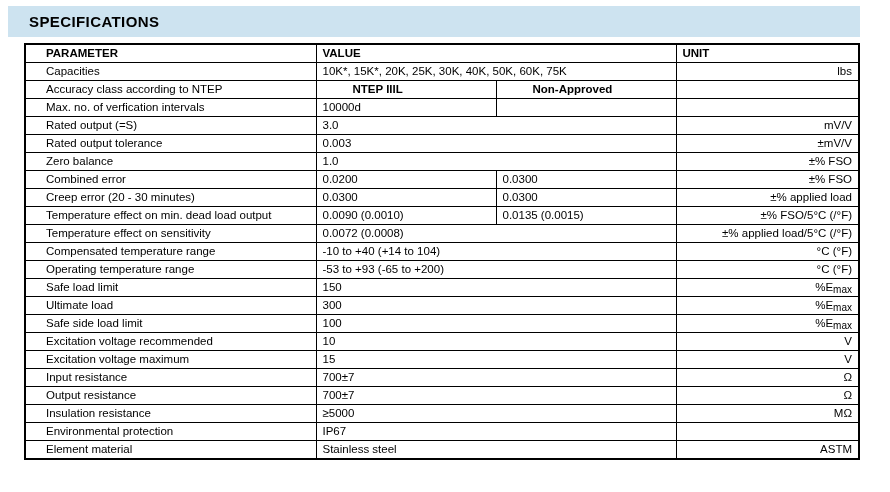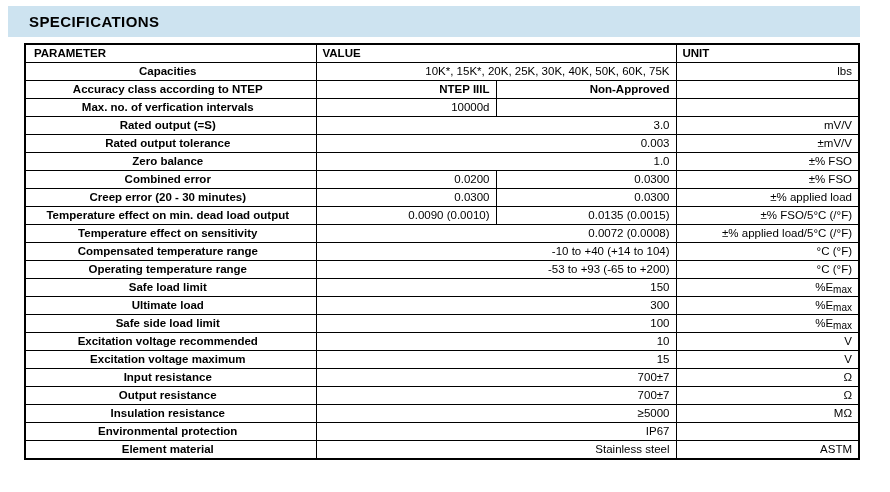--- a/index.html
+++ b/index.html
@@ -41,27 +41,27 @@
     border: 1px solid #000;
     height: 18px;
     font-size: 11.5px;
     line-height: 17px;
     padding: 0 6px;
     white-space: nowrap;
     overflow: hidden;
     vertical-align: middle;
   }
   .spec th { font-weight: 700; text-align: left; }
-  .spec th.param { text-align: left; padding-left: 8px; }
+  .spec th.param { text-align: left; padding-left: 20px; }
   .spec td.param {
-    font-weight: 700;
-    text-align: center;
-    padding-left: 0;
-  }
-  .spec td.val { text-align: right; font-weight: 400; }
+    font-weight: 400;
+    text-align: left;
+    padding-left: 20px;
+  }
+  .spec td.val { text-align: left; font-weight: 400; }
   .spec td.val.bold { font-weight: 700; padding-left: 36px; }
   .spec td.unit { text-align: right; font-weight: 400; }
   .spec td.unit sub {
     font-size: 10px;
     line-height: 0;
     vertical-align: -2px;
   }
 </style>
 </head>
 <body>

